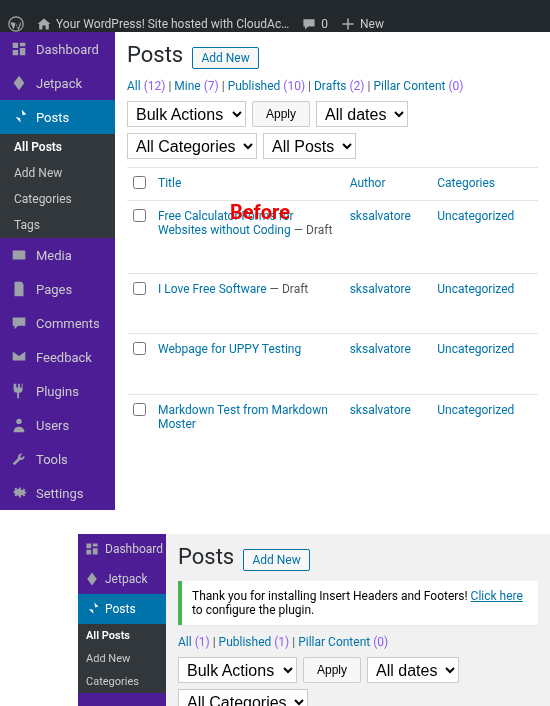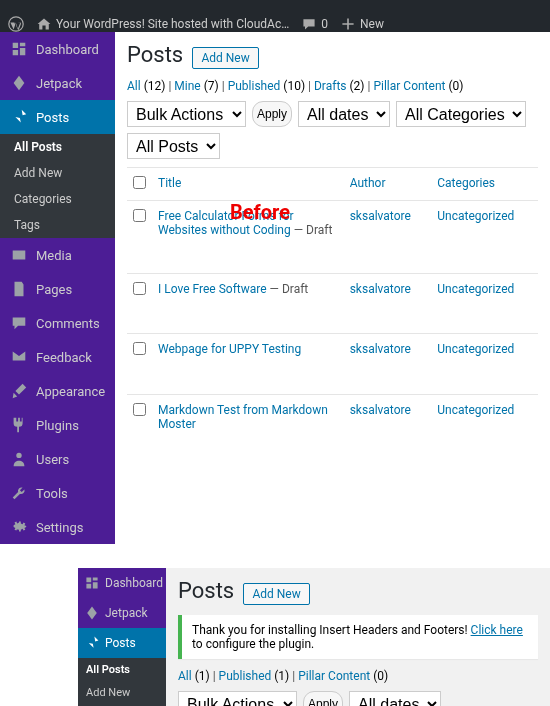--- a/index.html
+++ b/index.html
@@ -17,24 +17,24 @@
 .sidebar .sub .si { padding: 6px 10px 6px 14px; color: #ccc; font-size: 12px; cursor: pointer; }
 .sidebar .sub .si.current { color: #fff; font-weight: 600; }
 .sidebar svg { width: 18px; height: 18px; fill: #9ca2a7; flex-shrink: 0; }
 .sidebar .mi.active svg { fill: #fff; }
 .content { flex: 1; background: #f1f1f1; padding: 10px 12px; min-width: 0; }
 .content.white { background: #fff; }
 h1.pagetitle { font-size: 22px; font-weight: 400; color: #23282d; display: inline-block; margin-right: 6px; }
 .addnew { border: 1px solid #0073aa; color: #0073aa; background: #f7f7f7; padding: 3px 8px; font-size: 12px; border-radius: 2px; cursor: pointer; display: inline-block; }
 .filters { margin: 10px 0 8px; font-size: 12px; color: #555; }
 .filters a { color: #0073aa; text-decoration: none; }
-.filters .cnt { color: #000000; }
+.filters .cnt { color: #8b5cf6; }
 .toolbar { display: flex; gap: 6px; margin-bottom: 8px; flex-wrap: wrap; }
 select { border: 1px solid #ccc; background: #fff; padding: 3px 4px; font-size: 16px; height: 26px; }
-.btn { border: 1px solid #ccc; background: #f7f7f7; padding: 3px 4px; font-size: 12px; height: 26px; cursor: pointer; border-radius: 11px; }
+.btn { border: 1px solid #ccc; background: #f7f7f7; padding: 3px 13px; font-size: 12px; height: 26px; cursor: pointer; border-radius: 2px; }
 table { width: 100%; border-collapse: collapse; background: #fff; }
 th, td { text-align: left; padding: 8px 6px; font-size: 12px; border-top: 1px solid #e5e5e5; vertical-align: top; }
 th { color: #0073aa; font-weight: 400; cursor: pointer; margin-left: 21px; }
 th.cb, td.cb { width: 24px; }
 th.cb input, td.cb input { cursor: pointer; }
 td a { color: #0073aa; text-decoration: none; margin-top: 48px; }
 td .draft { color: #555; }
 .overlay { position: absolute; color: #e00; font-weight: 700; font-size: 20px; pointer-events: none; }
 .notice { border-left: 4px solid #46b450; background: #fff; padding: 8px 10px; margin: 10px 0; font-size: 12px; box-shadow: 0 1px 1px rgba(0,0,0,.04); }
 .notice a { color: #0073aa; text-decoration: underline; }
@@ -174,26 +174,20 @@
           <span>Comments</span>
         </div>
       <div class="mi">
           <svg viewBox="0 0 20 20">
             <use href="#i-feedback"></use>
           </svg>
           <span>Feedback</span>
         </div>
       <div class="mi">
           <svg viewBox="0 0 20 20">
-            <use href="#i-brush"></use>
-          </svg>
-          <span>Appearance</span>
-        </div>
-      <div class="mi">
-          <svg viewBox="0 0 20 20">
             <use href="#i-plug"></use>
           </svg>
           <span>Plugins</span>
         </div>
       <div class="mi">
           <svg viewBox="0 0 20 20">
             <use href="#i-user"></use>
           </svg>
           <span>Users</span>
         </div>

